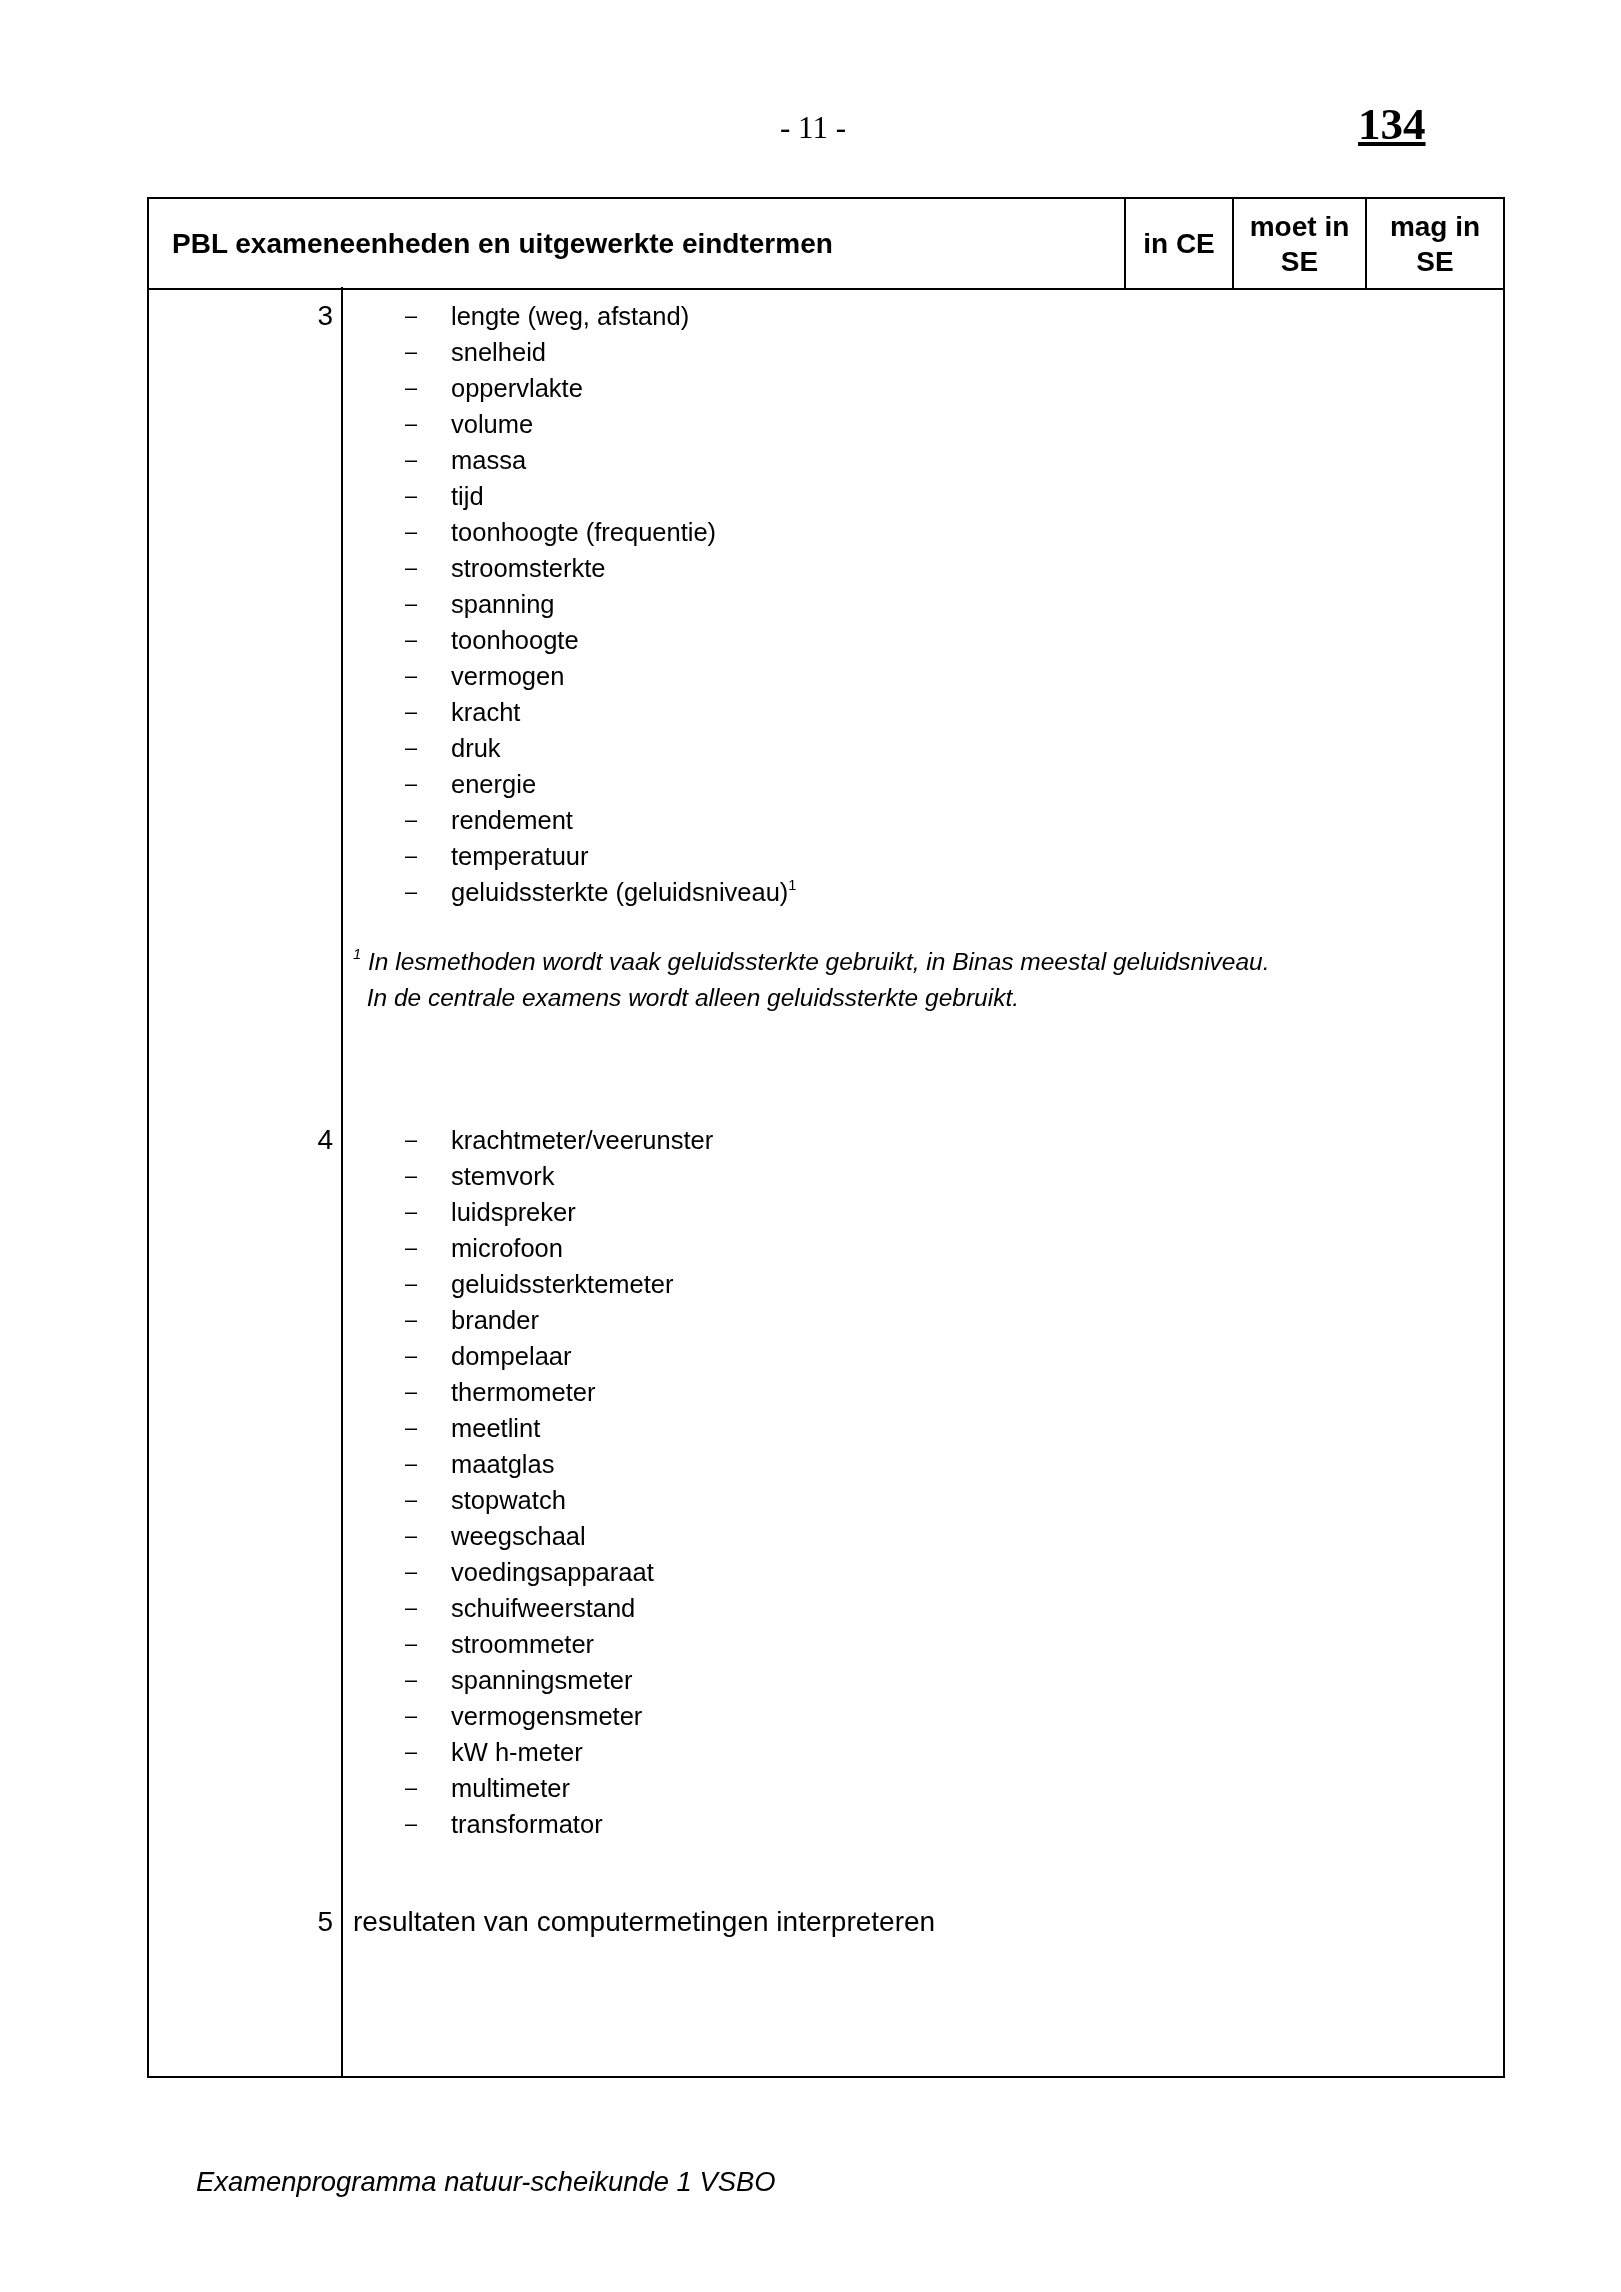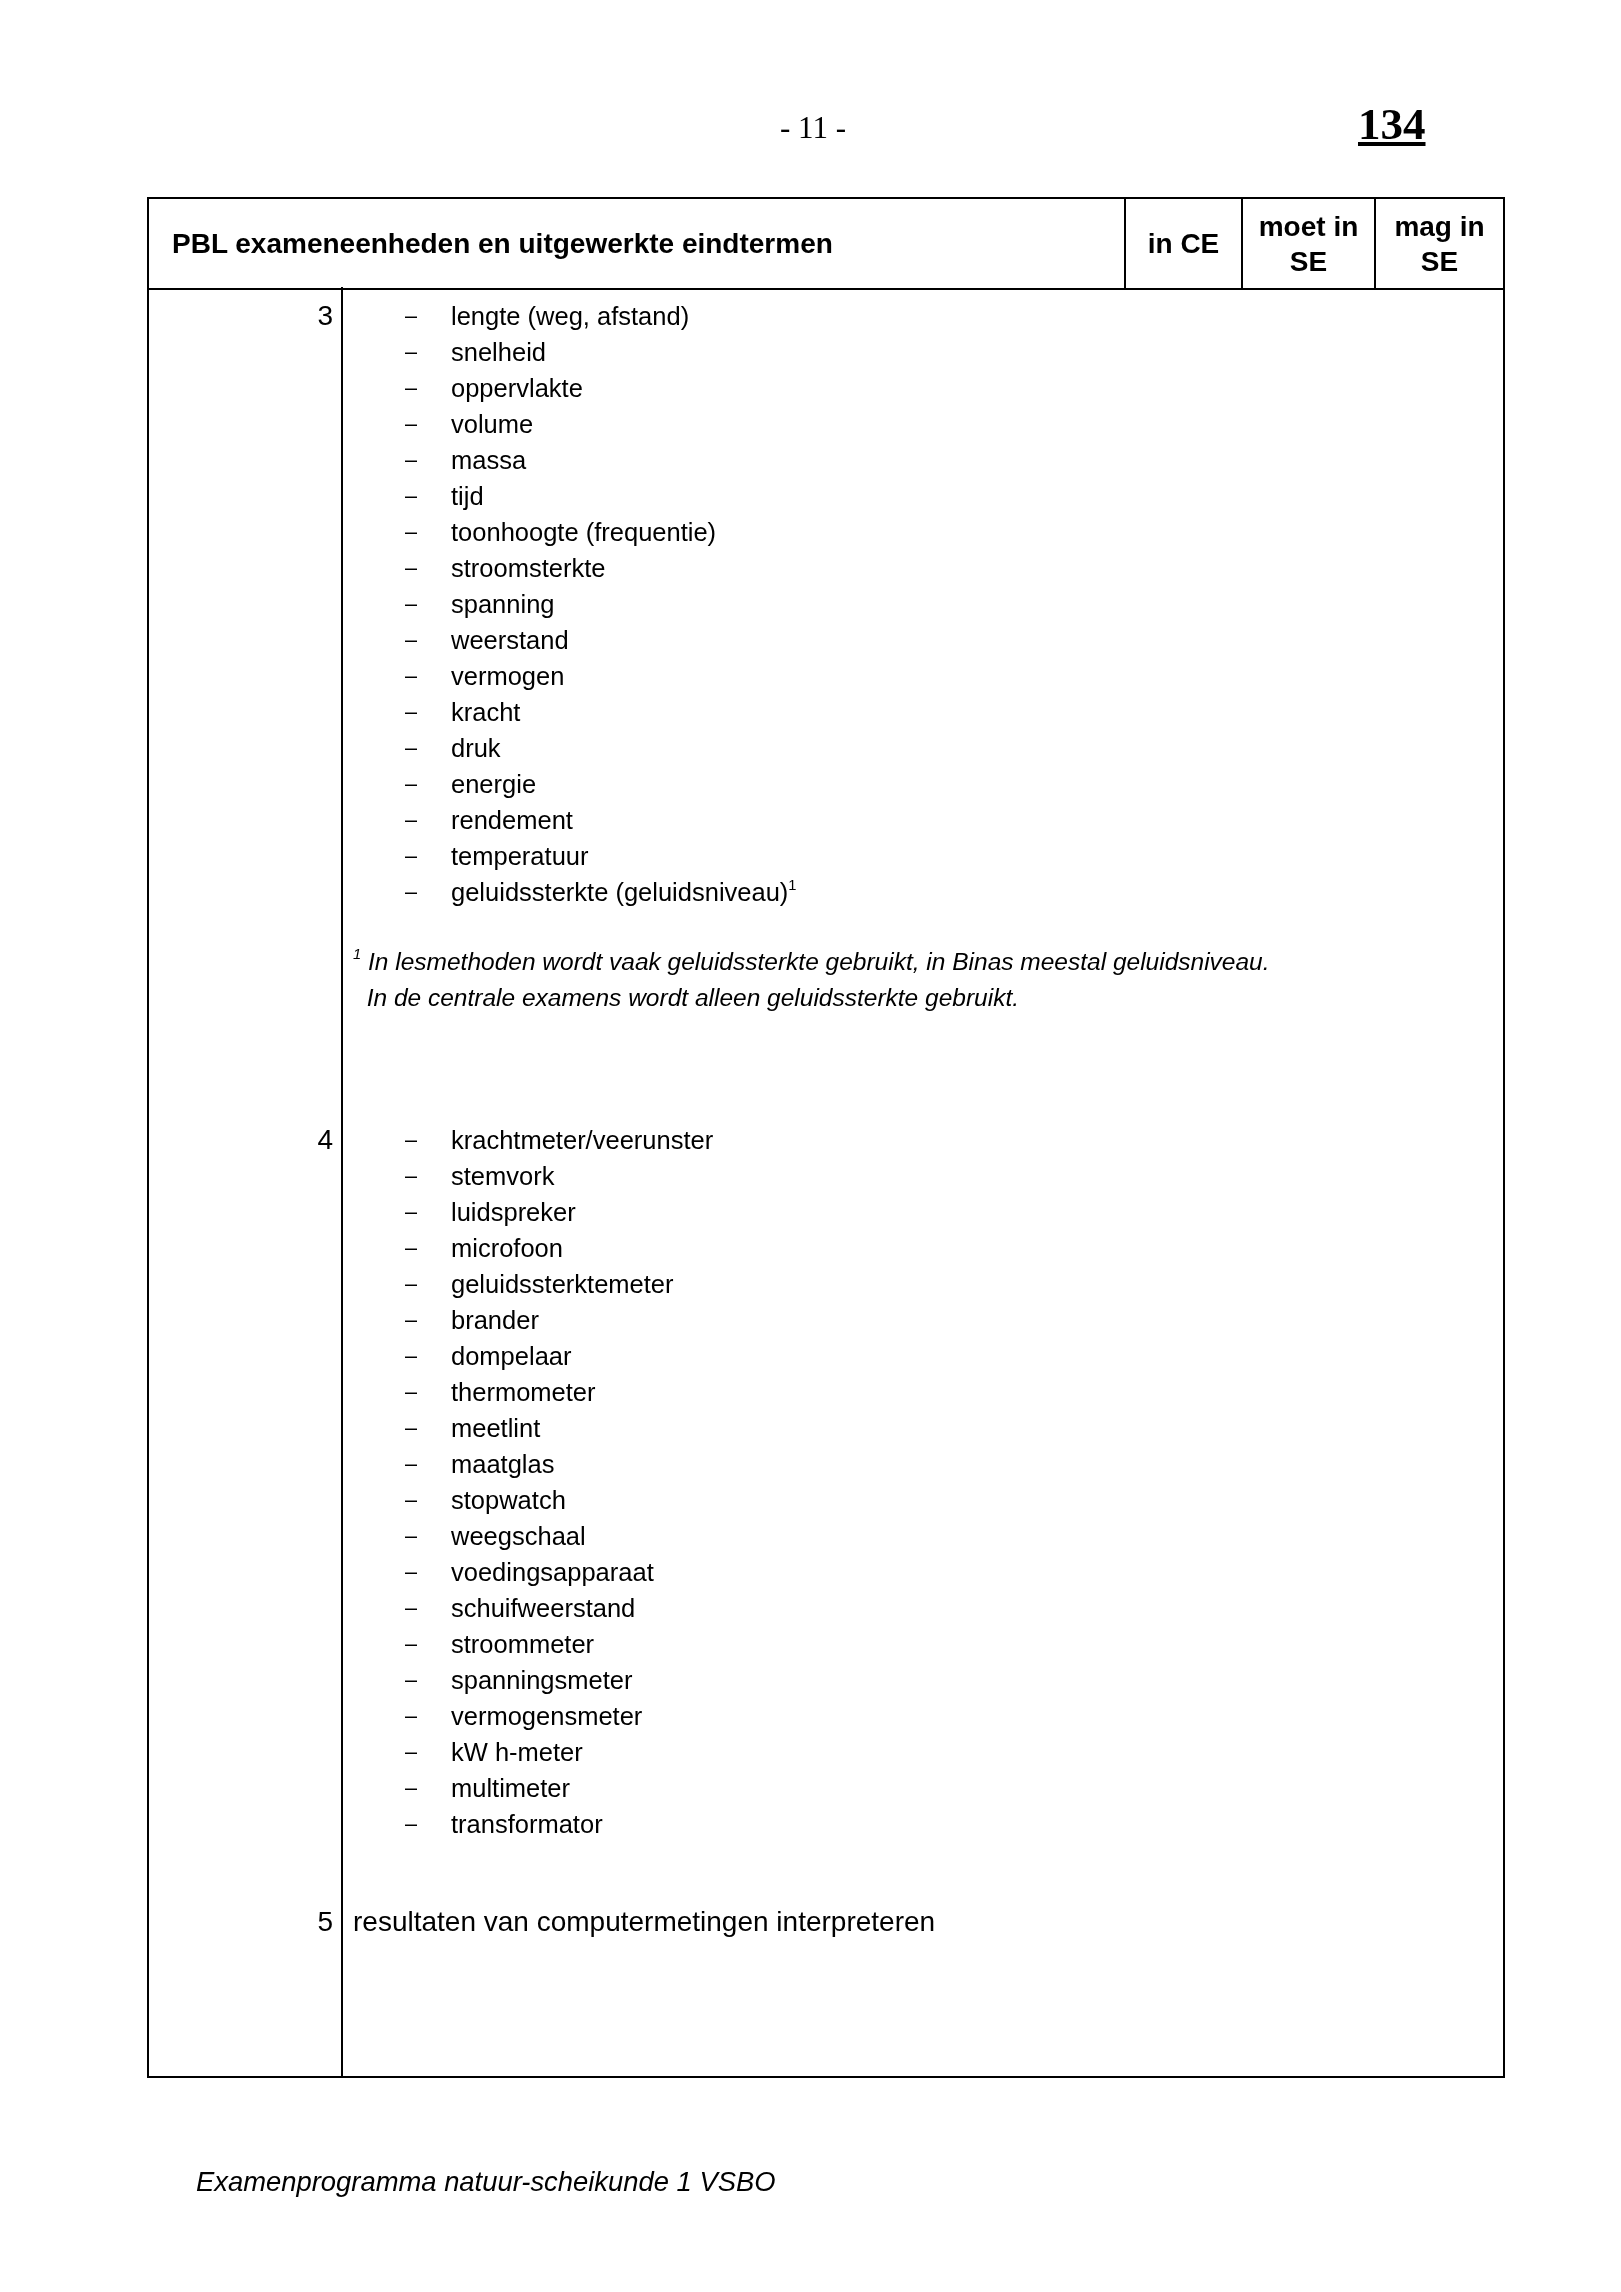--- a/index.html
+++ b/index.html
@@ -22,21 +22,21 @@
   .thead {
     position: absolute; left: 0; top: 0; right: 0; height: 91px;
     border-bottom: 2.9px solid #000; box-sizing: border-box;
     display: flex;
   }
   .th {
     box-sizing: border-box; display: flex; align-items: center; justify-content: center;
     font-weight: bold; font-size: 28px; line-height: 35px; text-align: center;
   }
   .th-main { width: 977px; justify-content: flex-start; padding-left: 23px; border-right: 2px solid #000; }
-  .th-ce { width: 117px; border-right: 2px solid #000; }
+  .th-ce { width: 108px; border-right: 2px solid #000; }
   .th-moet { width: 133px; border-right: 2px solid #000; white-space: pre-line; }
   .th-mag { flex: 1; white-space: pre-line; }
   .num-col-divider {
     position: absolute; left: 192px; top: 88px; bottom: 0; width: 2px; background: #000;
   }
   .row { position: absolute; left: 0; right: 0; }
   .row-num {
     position: absolute; left: 0; width: 184px; text-align: right; font-size: 28px; line-height: 36px;
   }
   .row-body { position: absolute; left: 204px; right: 19.6px; }
@@ -104,21 +104,21 @@
           <li>
             <span class="dash">–</span>
             <span class="txt"><span>stroomsterkte</span></span>
           </li>
           <li>
             <span class="dash">–</span>
             <span class="txt"><span>spanning</span></span>
           </li>
           <li>
             <span class="dash">–</span>
-            <span class="txt"><span>weerstand</span></span>
+            <span class="txt"><span>toonhoogte</span></span>
           </li>
           <li>
             <span class="dash">–</span>
             <span class="txt"><span>vermogen</span></span>
           </li>
           <li>
             <span class="dash">–</span>
             <span class="txt"><span>kracht</span></span>
           </li>
           <li>

